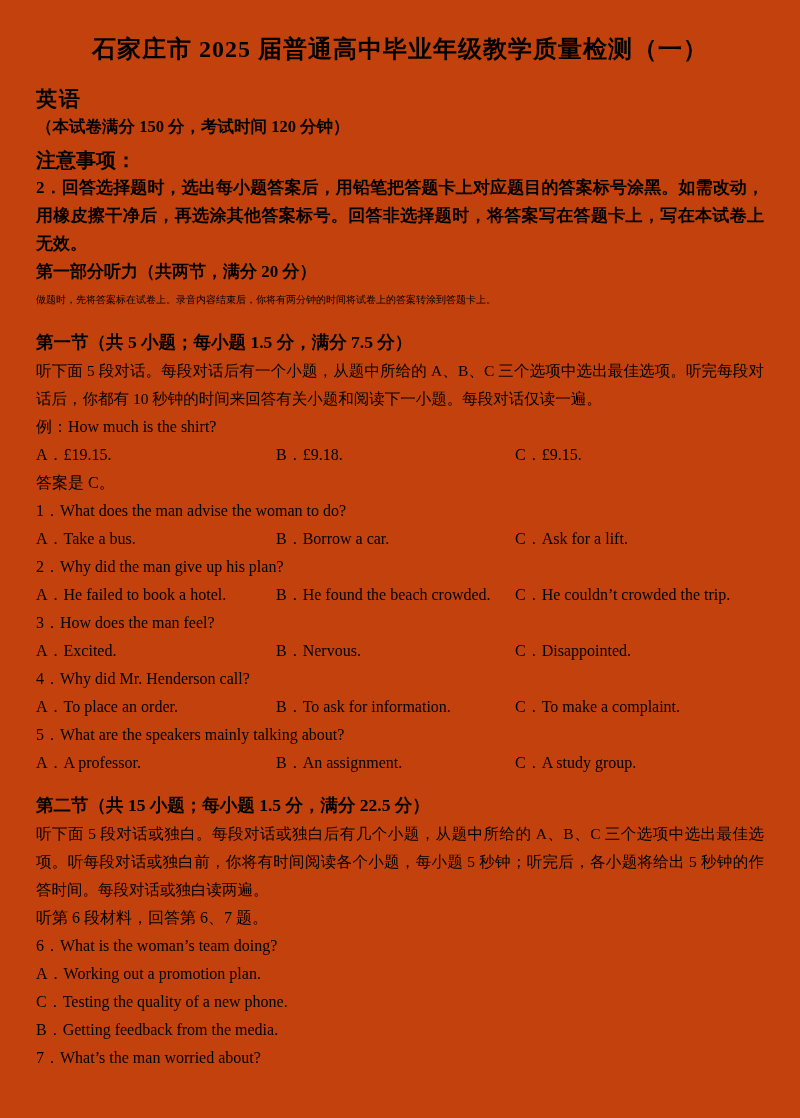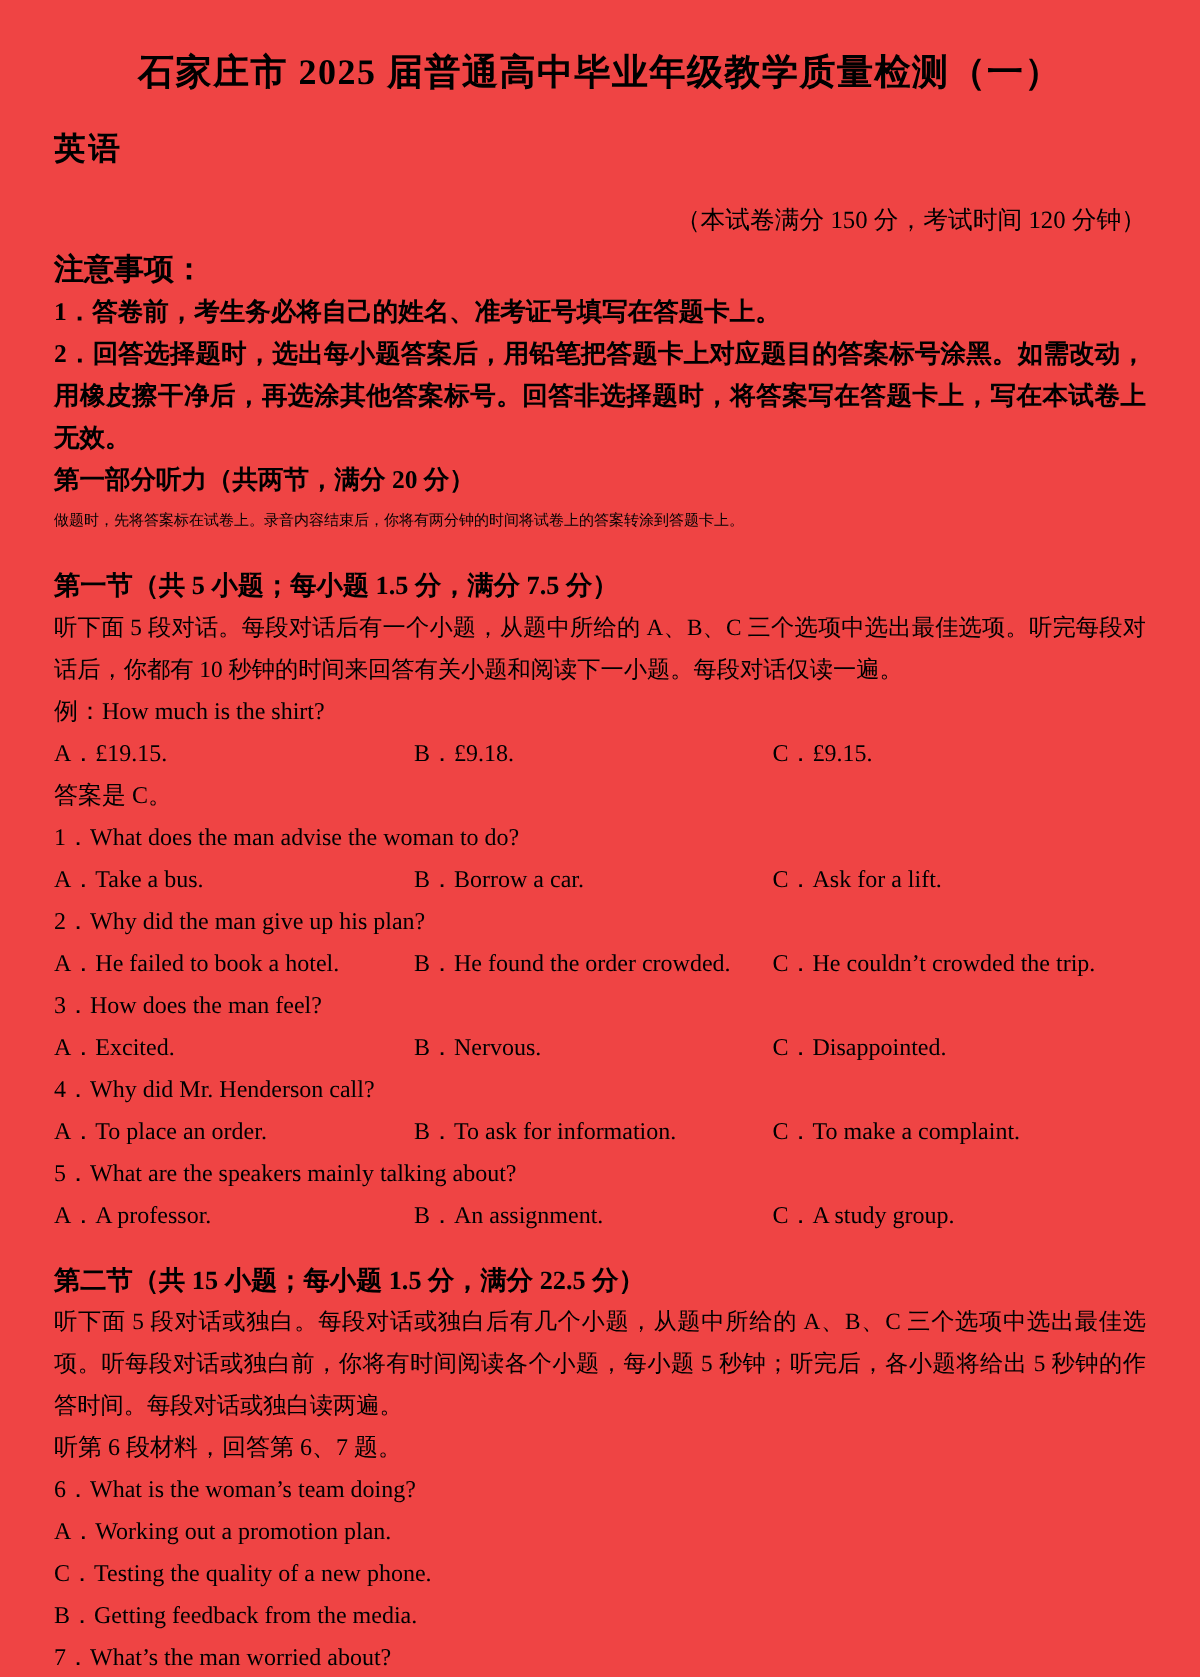--- a/index.html
+++ b/index.html
@@ -7,21 +7,21 @@
     padding: 0;
     background: #ffffff;
     color: #000000;
     font-family: "Liberation Serif", "DejaVu Serif", serif;
   }
   .page {
     width: 800px;
     height: 1118px;
     box-sizing: border-box;
     padding: 30px 36px 20px 36px;
-    background: #ef4444;
+    background: #c2410c;
     overflow: hidden;
   }
 
   .title {
     font-size: 24px;
     font-weight: bold;
     text-align: center;
     line-height: 30px;
     margin: 4px 0 0 0;
     letter-spacing: 1px;
@@ -29,24 +29,24 @@
   .subject {
     font-size: 21px;
     font-weight: bold;
     text-align: left;
     line-height: 26px;
     margin: 22px 0 0 0;
     letter-spacing: 2px;
   }
   .exam-info {
     font-size: 16.5px;
-    font-weight: normal;
-    text-align: right;
+    font-weight: bold;
+    text-align: left;
     line-height: 22px;
-    margin-top: 24px;
+    margin-top: 4px;
   }
   .notice-heading {
     font-size: 20px;
     font-weight: bold;
     line-height: 28px;
     margin-top: 8px;
   }
   .notice-item {
     font-size: 17px;
     font-weight: bold;
@@ -93,21 +93,20 @@
 </head>
 <body>
 
 <div class="page">
 
   <h1 class="title">石家庄市 2025 届普通高中毕业年级教学质量检测（一）</h1>
   <h2 class="subject">英语</h2>
   <div class="exam-info">（本试卷满分 150 分，考试时间 120 分钟）</div>
 
   <div class="notice-heading">注意事项：</div>
-  <p class="notice-item">1．答卷前，考生务必将自己的姓名、准考证号填写在答题卡上。</p>
   <p class="notice-item">2．回答选择题时，选出每小题答案后，用铅笔把答题卡上对应题目的答案标号涂黑。如需改动，用橡皮擦干净后，再选涂其他答案标号。回答非选择题时，将答案写在答题卡上，写在本试卷上无效。</p>
 
   <div class="part-heading">第一部分听力（共两节，满分 20 分）</div>
   <p class="small-note">做题时，先将答案标在试卷上。录音内容结束后，你将有两分钟的时间将试卷上的答案转涂到答题卡上。</p>
 
   <div class="section-heading">第一节（共 5 小题；每小题 1.5 分，满分 7.5 分）</div>
   <p class="para">听下面 5 段对话。每段对话后有一个小题，从题中所给的 A、B、C 三个选项中选出最佳选项。听完每段对话后，你都有 10 秒钟的时间来回答有关小题和阅读下一小题。每段对话仅读一遍。</p>
 
   <div class="q-line">例：How much is the shirt?</div>
   <div class="opt-row">
@@ -120,21 +119,21 @@
   <div class="q-line">1．What does the man advise the woman to do?</div>
   <div class="opt-row">
     <span class="opt-a">A．Take a bus.</span>
     <span class="opt-b">B．Borrow a car.</span>
     <span class="opt-c">C．Ask for a lift.</span>
   </div>
 
   <div class="q-line">2．Why did the man give up his plan?</div>
   <div class="opt-row">
     <span class="opt-a">A．He failed to book a hotel.</span>
-    <span class="opt-b">B．He found the order crowded.</span>
+    <span class="opt-b">B．He found the beach crowded.</span>
     <span class="opt-c">C．He couldn’t crowded the trip.</span>
   </div>
 
   <div class="q-line">3．How does the man feel?</div>
   <div class="opt-row">
     <span class="opt-a">A．Excited.</span>
     <span class="opt-b">B．Nervous.</span>
     <span class="opt-c">C．Disappointed.</span>
   </div>
 

